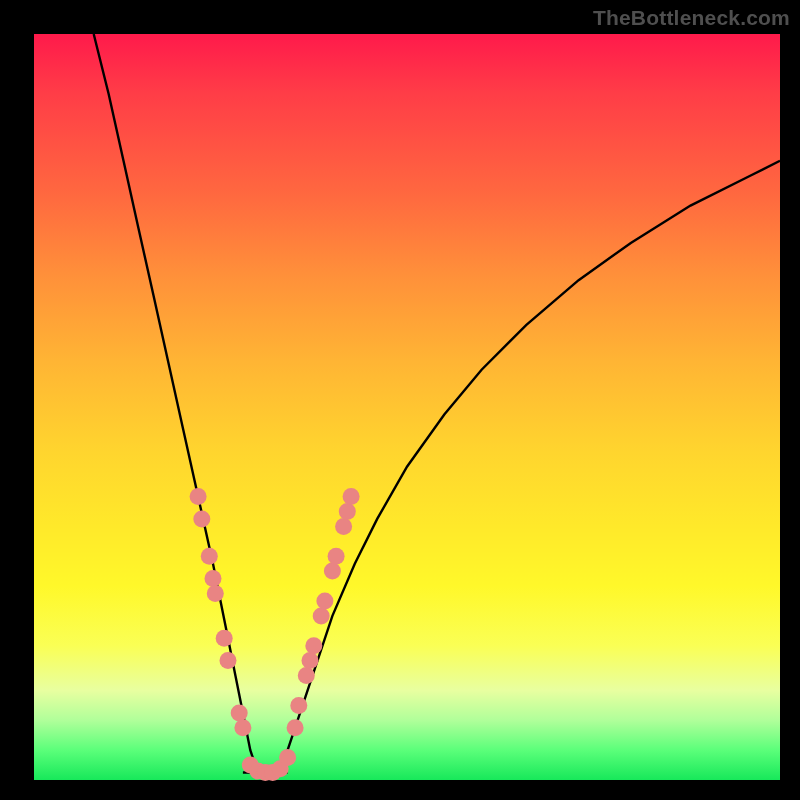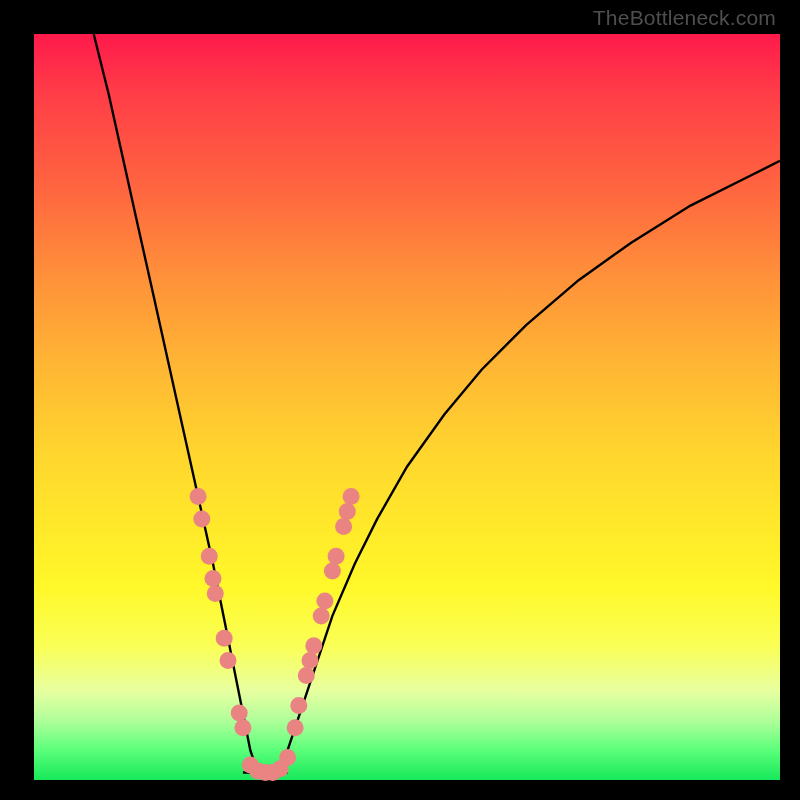--- a/index.html
+++ b/index.html
@@ -43,24 +43,24 @@
     position: absolute;
     left: 0;
     top: 0;
     width: 746px;
     height: 746px;
     overflow: visible;
   }
   .watermark {
     position: absolute;
     top: 6px;
-    right: 24px;
+    right: 10px;
     color: #4f4f4f;
     font-size: 21px;
-    font-weight: 400;
+    font-weight: 700;
     letter-spacing: 0.2px;
     user-select: none;
   }
 </style>
 </head>
 <body>
 
 <div class="container">
 
   <div class="watermark">TheBottleneck.com</div>

